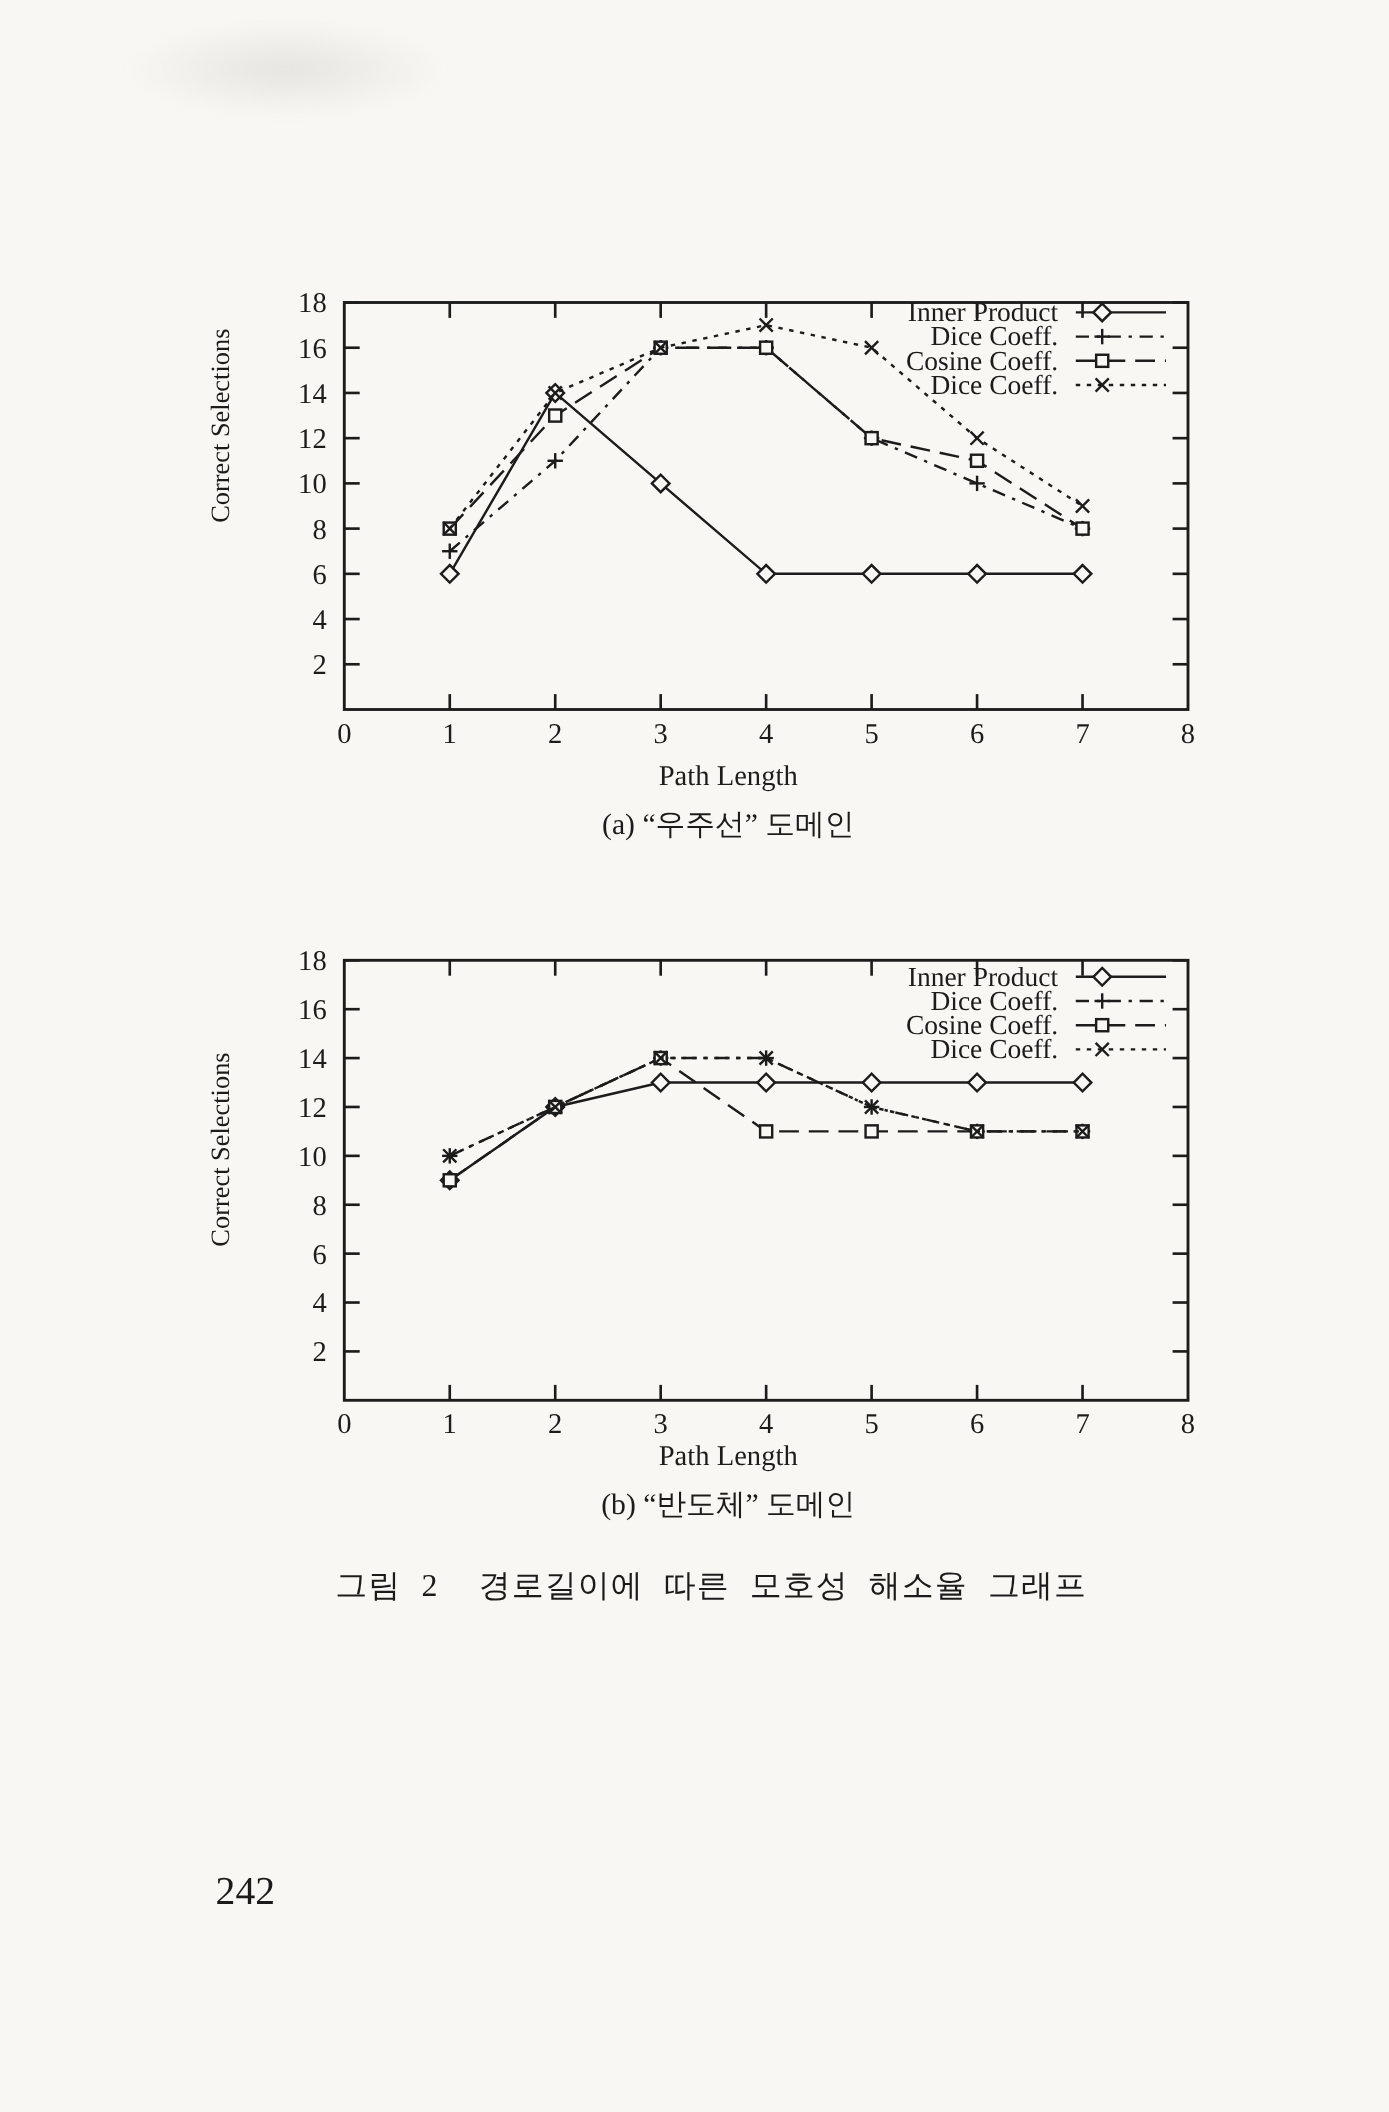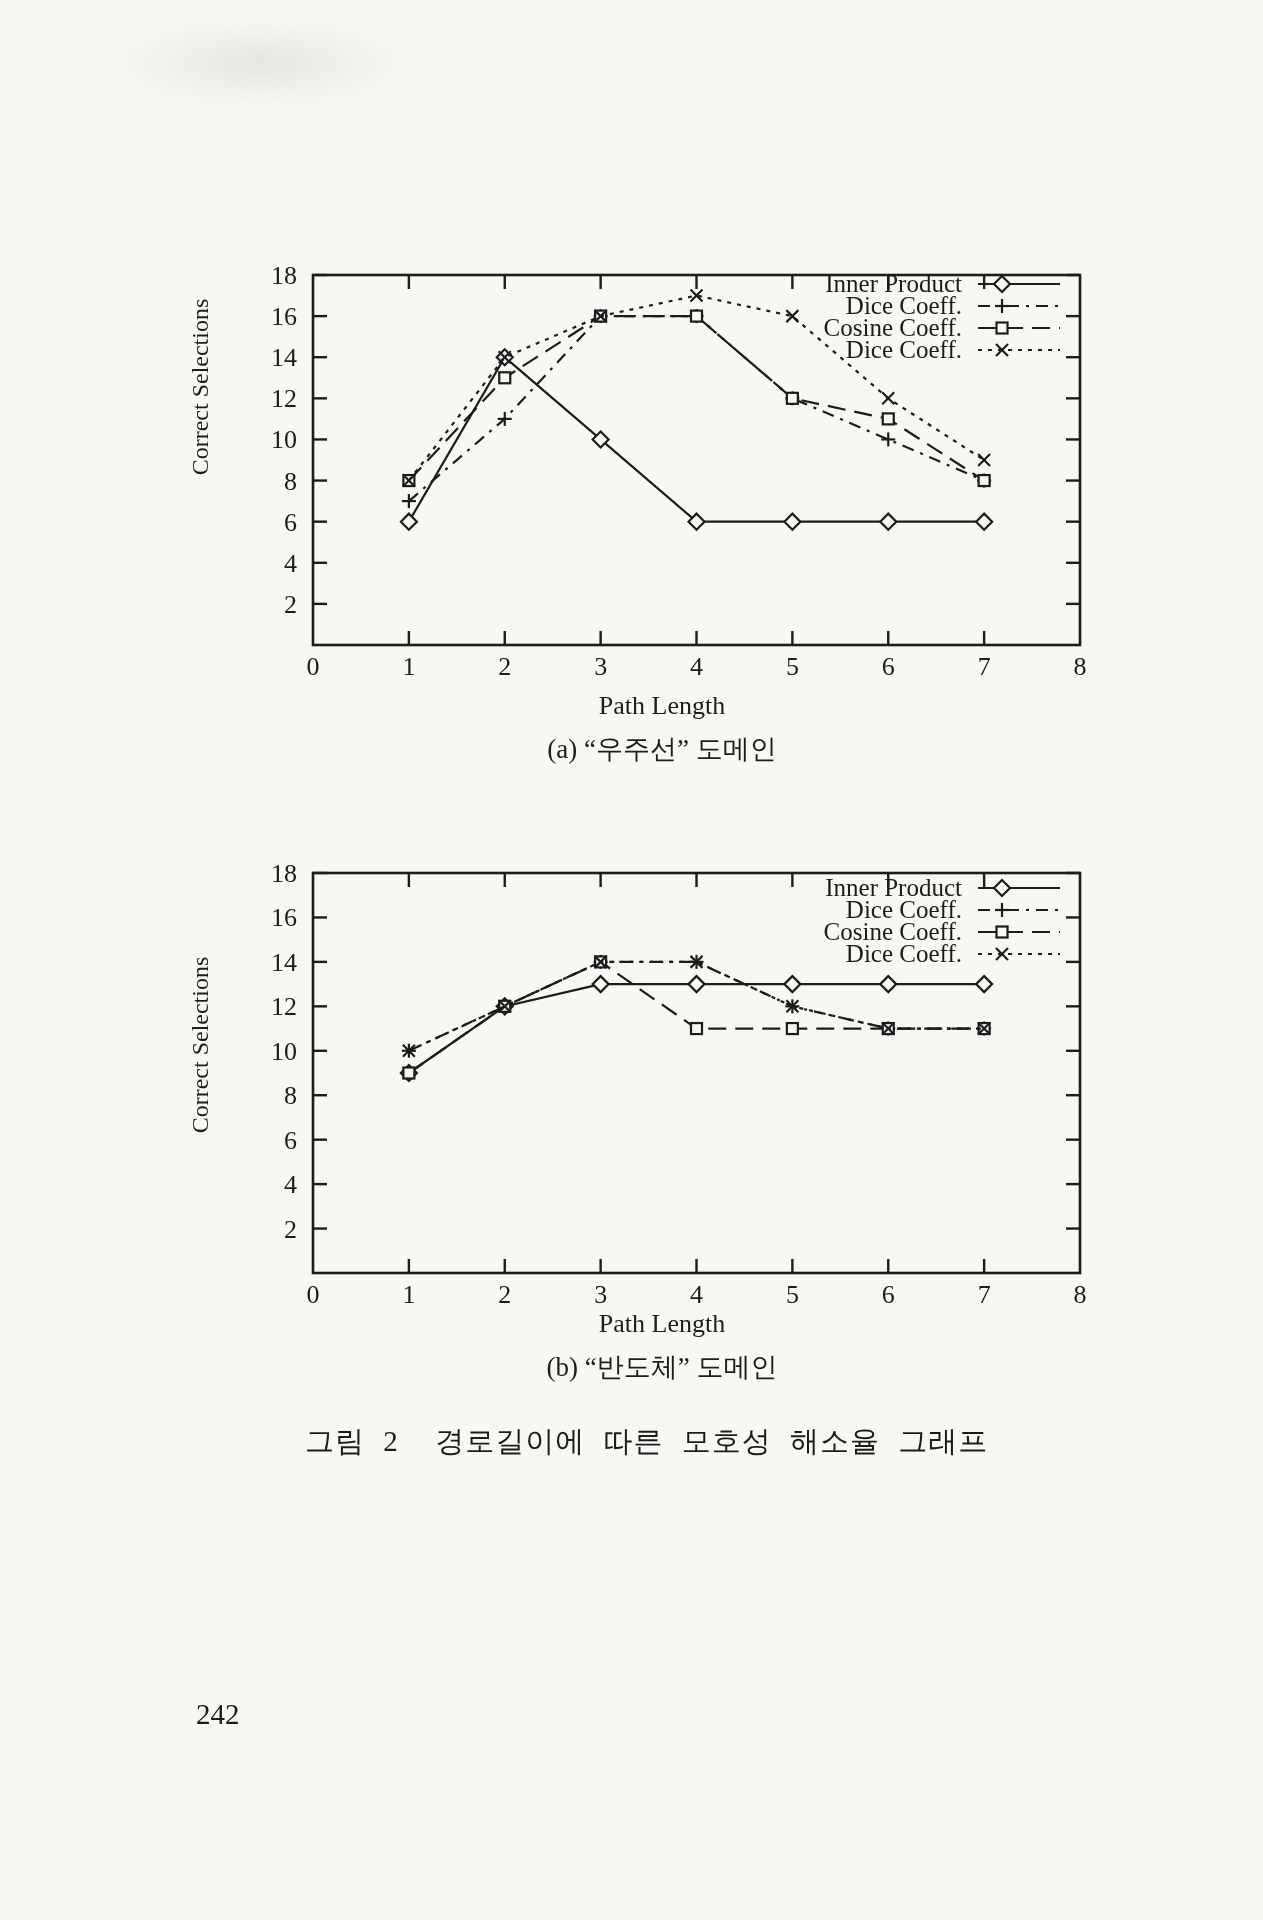--- a/index.html
+++ b/index.html
@@ -20,21 +20,21 @@
   .chart-svg{position:absolute;left:190px;overflow:visible;}
   #chart-svg-0{top:195px;}
   #chart-svg-1{top:800px;}
   .fig-caption{
     position:absolute;left:15px;top:1422px;width:1263px;
     text-align:center;font-size:29px;letter-spacing:1px;word-spacing:10px;
     white-space:pre;color:#1b1b1b;
   }
   .page-number{
     position:absolute;left:196px;top:1698px;
-    font-size:29px;color:#1b1b1b;
+    font-size:36px;color:#1b1b1b;
   }
 </style>
 </head>
 <body>
 
 <div class="page">
   <div class="smudge"></div>
 
   <figure style="margin:0">
     <svg id="chart-svg-0" class="chart-svg" width="900" height="585">

